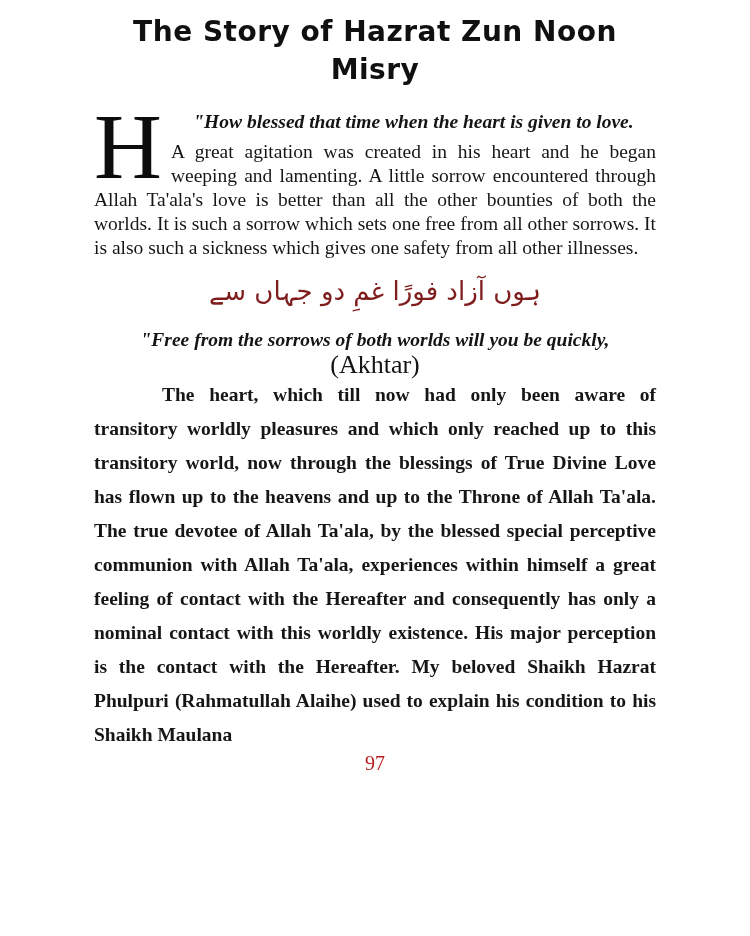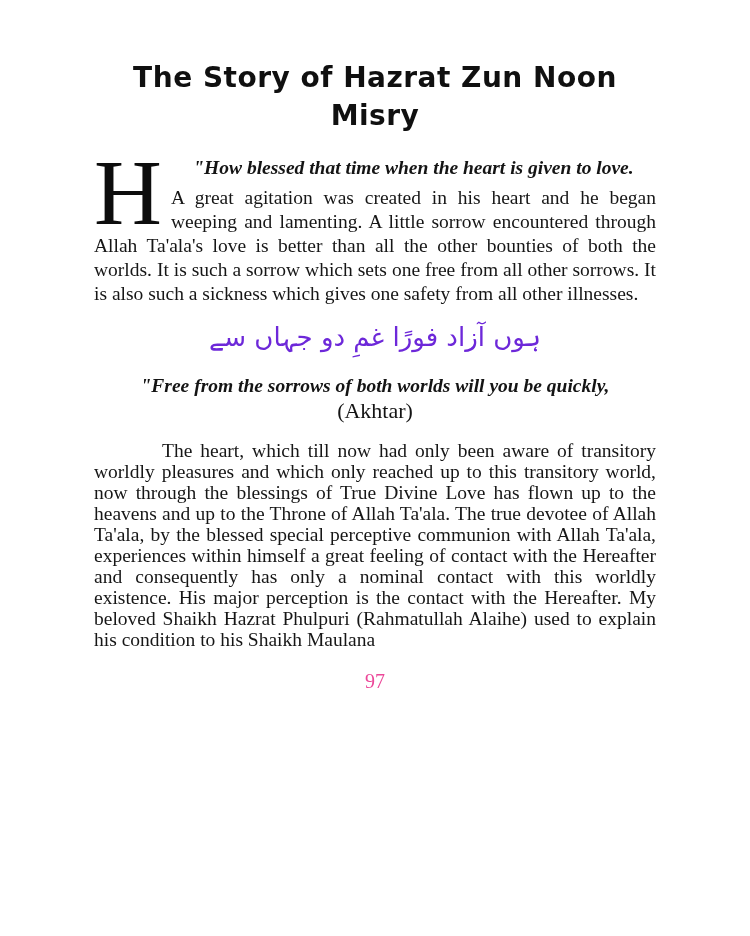--- a/index.html
+++ b/index.html
@@ -27,21 +27,21 @@
   .title {
     font-family: "DejaVu Sans", sans-serif;
     font-weight: 700;
     font-size: 28px;
     line-height: 38px;
     text-align: center;
     letter-spacing: 0.5px;
     margin: 0 0 0 0;
     color: #101010;
   }
-  .title .title-line { display: block; margin-top: 46px; }
+  .title .title-line { display: block; }
   .para {
     font-family: "Liberation Serif", "DejaVu Serif", serif;
     font-size: 19.5px;
     line-height: 24px;
     text-align: justify;
     margin: 0;
     color: #161616;
   }
   .opening { margin-top: 20px; }
   .dropcap {
@@ -65,41 +65,41 @@
   }
   .couplet .couplet-line { display: block; }
   .body-para { margin-top: 6px; }
   .urdu {
     direction: rtl;
     text-align: center;
     font-family: "DejaVu Sans", sans-serif;
     font-size: 26px;
     line-height: 47px;
     margin-top: 8px;
-    color: #6d28d9;
+    color: #7f1d1d;
   }
   .urdu .urdu-line { display: block; }
   .attribution {
     display: block;
     font-weight: normal;
     font-style: normal;
-    font-size: 22px;
+    font-size: 26px;
     line-height: 26px;
   }
   .closing-para {
-    margin-top: 16px;
-    line-height: 21px;
+    line-height: 34px;
     text-indent: 68px;
+    font-weight: bold;
   }
   .page-number {
     font-family: "Liberation Serif", "DejaVu Serif", serif;
     font-size: 20px;
     text-align: center;
-    margin-top: 20px;
-    color: #ec4899;
+    margin-top: 0;
+    color: #b91c1c;
   }
 </style>
 </head>
 <body>
 
 <div class="page">
   <div class="content">
 
     <h1 class="title">
       <span class="title-line">The Story of Hazrat Zun Noon Misry</span>

